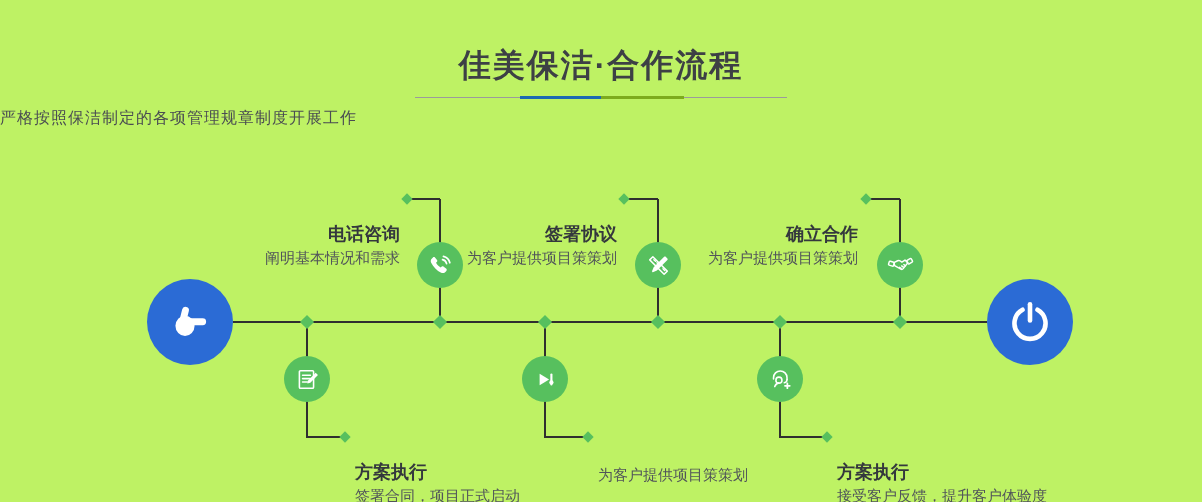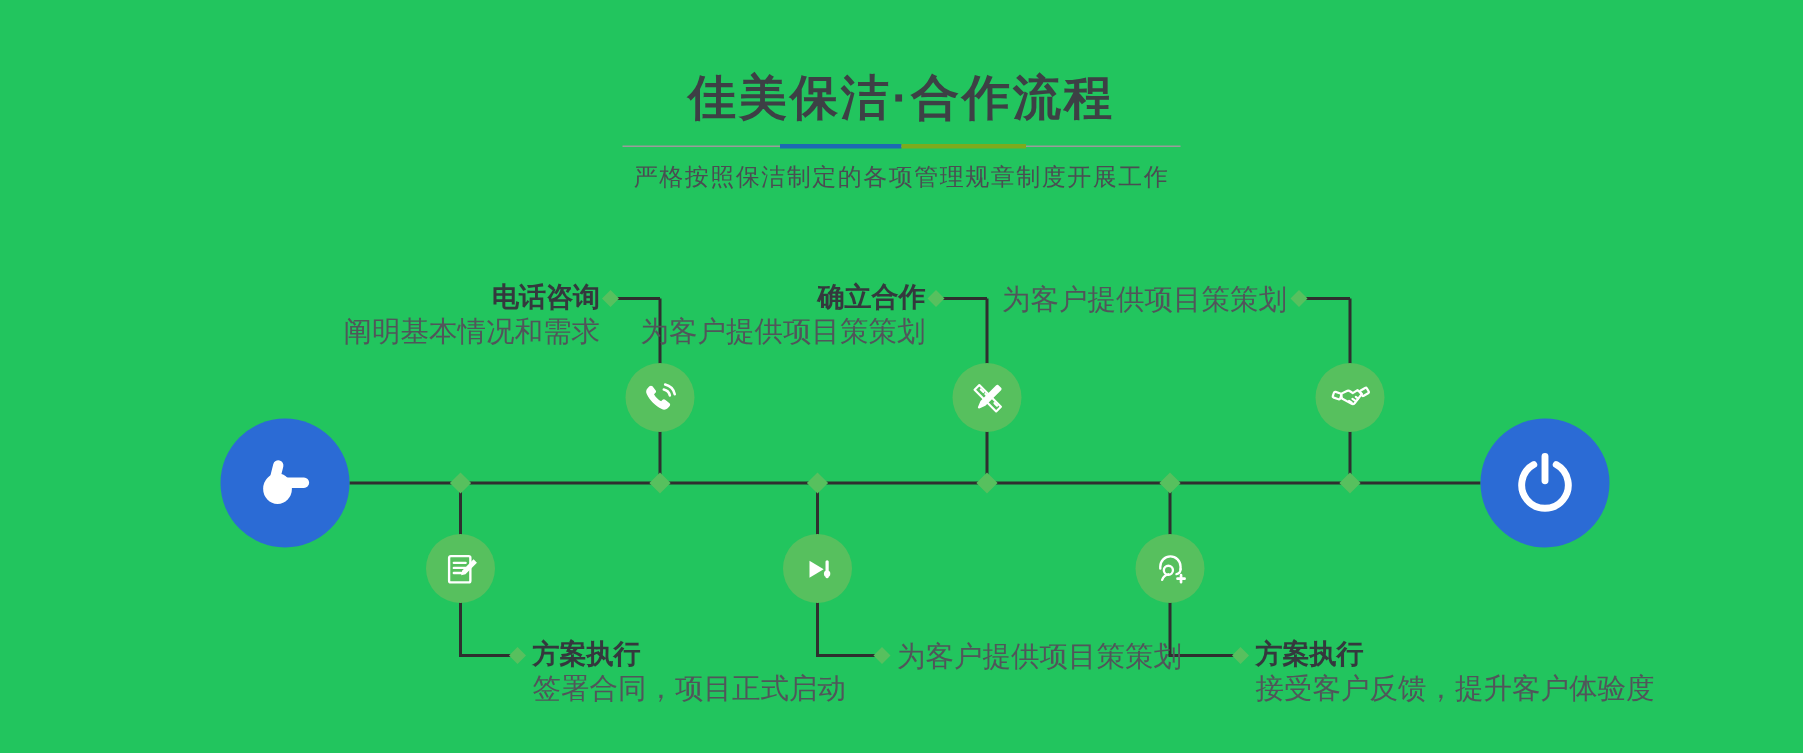--- a/index.html
+++ b/index.html
@@ -1,48 +1,48 @@
 <!DOCTYPE html>
 <html><head>
 <meta charset="utf-8">
 <style>
   html,body{margin:0;padding:0;background:#fff;}
   .page{
-    position:relative;width:1202px;height:502px;background:#22c55e;overflow:hidden;
+    position:relative;width:1202px;height:502px;background:#bef264;overflow:hidden;
     font-family:"Liberation Sans","DejaVu Sans",sans-serif;
   }
   
   .page-title{
     position:absolute;top:44px;left:0;width:100%;text-align:center;
     font-size:32px;font-weight:700;color:#3d4045;letter-spacing:2px;
   }
   .divider{position:absolute;top:96px;left:415px;width:372px;height:4px;}
   .divider .base{position:absolute;top:1px;left:0;width:100%;height:1px;background:#9b9b9b;}
   .divider .seg-blue{position:absolute;top:0;left:105px;width:81px;height:3px;background:#1c6ab3;}
   .divider .seg-green{position:absolute;top:0;left:186px;width:83px;height:3px;background:#7dab1d;}
   .page-subtitle{
-    position:absolute;top:108px;left:0;width:100%;text-align:center;
+    position:absolute;top:108px;left:0;width:100%;text-align:left;
     font-size:16px;color:#4a4d52;letter-spacing:1px;
   }
   
   .mainline{position:absolute;top:321px;left:233px;width:754px;height:2px;background:#2f2f2f;}
   .vline{position:absolute;width:2px;background:#2f2f2f;}
   .hline{position:absolute;height:2px;background:#2f2f2f;}
   .jdiamond{position:absolute;width:10px;height:10px;background:#57c05e;transform:rotate(45deg);z-index:3;}
   .ldiamond{position:absolute;width:8px;height:8px;background:#57c05e;transform:rotate(45deg);z-index:3;}
   
   .circle{position:absolute;border-radius:50%;display:flex;align-items:center;justify-content:center;z-index:2;}
   .circle-blue{width:86px;height:86px;background:#2b6bd5;}
   .circle-green{width:46px;height:46px;background:#57c05e;}
   .circle-blue svg{width:46px;height:46px;}
   .circle-green svg{width:27px;height:27px;}
   
-  .step-label{position:absolute;z-index:4;white-space:nowrap;}
+  .step-label{position:absolute;z-index:4;white-space:nowrap;margin-top:36px;}
   .step-label .t{font-size:18px;font-weight:700;color:#34383d;line-height:21px;}
-  .step-label .d{font-size:19px;color:#515千5a;color:#51555a;line-height:18px;margin-top:4px;}
+  .step-label .d{font-size:15px;color:#515千5a;color:#51555a;line-height:18px;margin-top:4px;}
   .label-top{text-align:right;}
   .label-bottom{text-align:left;}
 </style>
 </head>
 <body>
 
 <div class="page">
 
   <div class="page-title">佳美保洁·合作流程</div>
   <div class="divider">
@@ -158,24 +158,25 @@
         <path d="M16 17.6h4.2 M18.1 15.5v4.2" stroke-width="1.6"></path>
       </g>
     </svg>
   </div>
 
   <div class="step-label label-top" style="right:802px;top:188px;">
     <div class="t">电话咨询</div>
     <div class="d">阐明基本情况和需求</div>
   </div>
   <div class="step-label label-top" style="right:585px;top:188px;">
-    <div class="t">确立合作</div>
+    <div class="t">签署协议</div>
     <div class="d">为客户提供项目策策划</div>
   </div>
   <div class="step-label label-top" style="right:344px;top:188px;">
+    <div class="t">确立合作</div>
     <div class="d">为客户提供项目策策划</div>
   </div>
 
   <div class="step-label label-bottom" style="left:355px;top:426px;">
     <div class="t">方案执行</div>
     <div class="d">签署合同，项目正式启动</div>
   </div>
   <div class="step-label label-bottom" style="left:598px;top:426px;">
     <div class="d">为客户提供项目策策划</div>
   </div>

